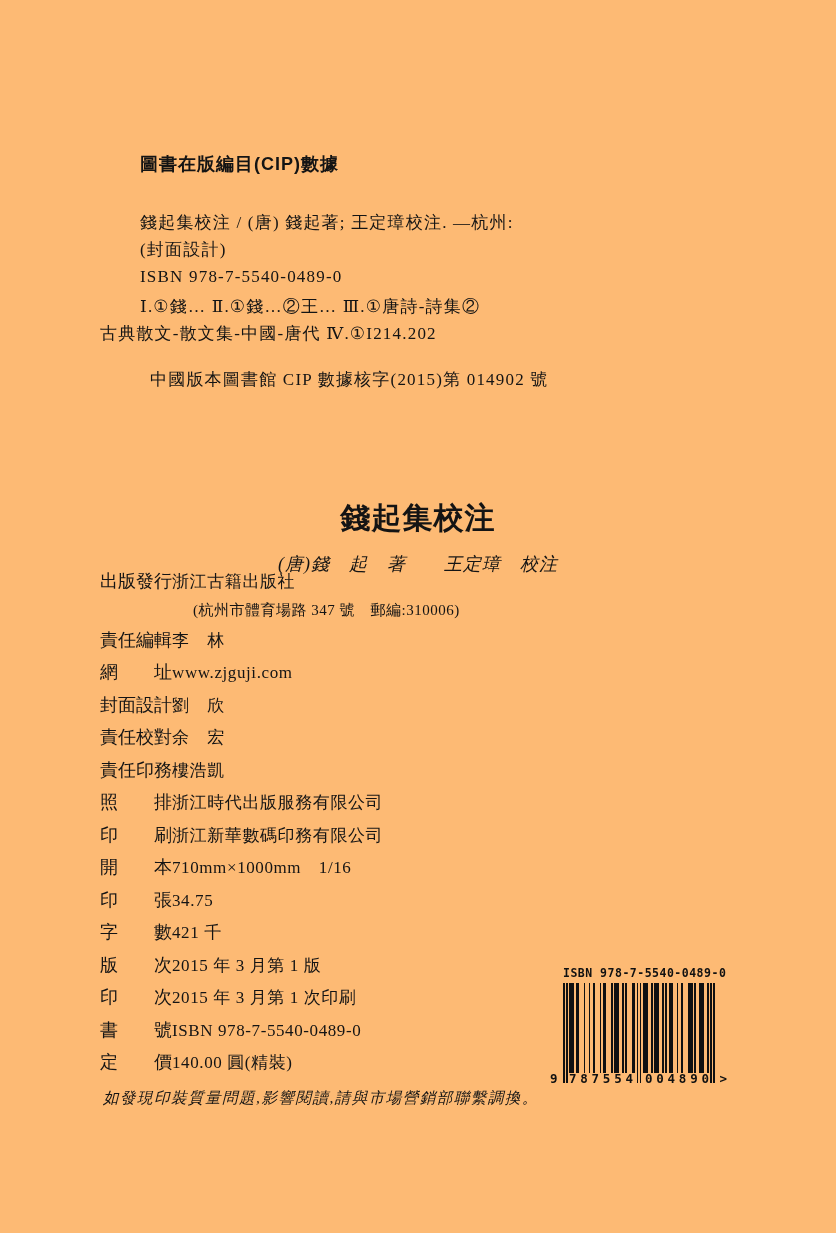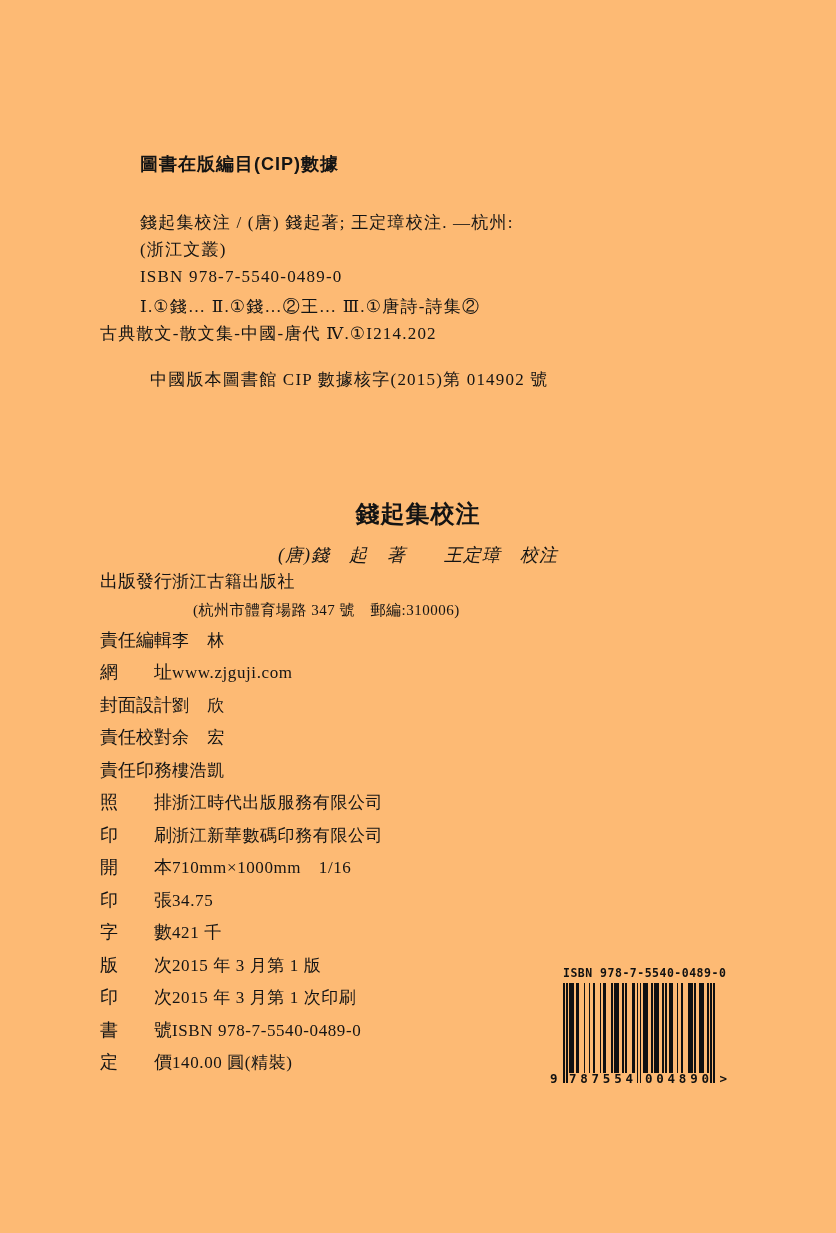--- a/index.html
+++ b/index.html
@@ -22,21 +22,21 @@
   .cip .first{margin-top:33px;}
   .indent{padding-left:40px;}
   .indent2{padding-left:50px;}
   .gap{margin-top:3px !important;}
   .gap2{margin-top:19px !important;}
   
   .titleblock{position:absolute;left:0;top:498px;width:836px;text-align:center;}
   .book-title{
     margin:0;
     font-family:"Liberation Sans","DejaVu Sans",sans-serif;
-    font-weight:700;font-size:24px;letter-spacing:1px;
+    font-weight:700;font-size:30px;letter-spacing:1px;
   }
   .author{
     margin:13px 0 0 0;
     font-size:18px;font-style:italic;letter-spacing:1px;
   }
   
   .pub{position:absolute;left:100px;top:570px;width:520px;}
   .row{display:flex;align-items:baseline;margin-bottom:9.5px;line-height:22px;}
   .lab{
     flex:0 0 72px;
@@ -72,21 +72,21 @@
   .da{right:-12px;}
 </style>
 </head>
 <body>
 
 <div class="page">
 
   <section class="cip">
     <h2 class="cip-header">圖書在版編目(CIP)數據</h2>
     <p class="first indent">錢起集校注 / (唐) 錢起著; 王定璋校注. —杭州:</p>
-    <p class="indent">(浙江文叢)</p>
+    <p class="indent">(封面設計)</p>
     <p class="indent">ISBN 978-7-5540-0489-0</p>
     <p class="indent gap">Ⅰ.①錢… Ⅱ.①錢…②王… Ⅲ.①唐詩-詩集②</p>
     <p>古典散文-散文集-中國-唐代 Ⅳ.①I214.202</p>
     <p class="gap2 indent2">中國版本圖書館 CIP 數據核字(2015)第 014902 號</p>
   </section>
 
   <section class="titleblock">
     <h1 class="book-title">錢起集校注</h1>
     <p class="author">(唐)錢　起　著　　王定璋　校注</p>
   </section>
@@ -146,20 +146,21 @@
       <span class="val">2015 年 3 月第 1 次印刷</span>
     </div>
     <div class="row">
       <span class="lab">書　　號</span>
       <span class="val">ISBN 978-7-5540-0489-0</span>
     </div>
     <div class="row">
       <span class="lab">定　　價</span>
       <span class="val">140.00 圓(精裝)</span>
     </div>
+    <p class="note">如發現印裝質量問題,影響閱讀,請與市場營銷部聯繫調換。</p>
   </section>
 
   <div class="barcode">
     <div class="bc-isbn">ISBN 978-7-5540-0489-0</div>
     <div class="bc-wrap">
       <svg width="152" height="100" viewBox="0 0 95 100" preserveAspectRatio="none">
           <rect x="0" y="0" width="1" height="100" fill="#111111"></rect>
           <rect x="2" y="0" width="1" height="100" fill="#111111"></rect>
           <rect x="4" y="0" width="1" height="90" fill="#111111"></rect>
           <rect x="5" y="0" width="1" height="90" fill="#111111"></rect>

